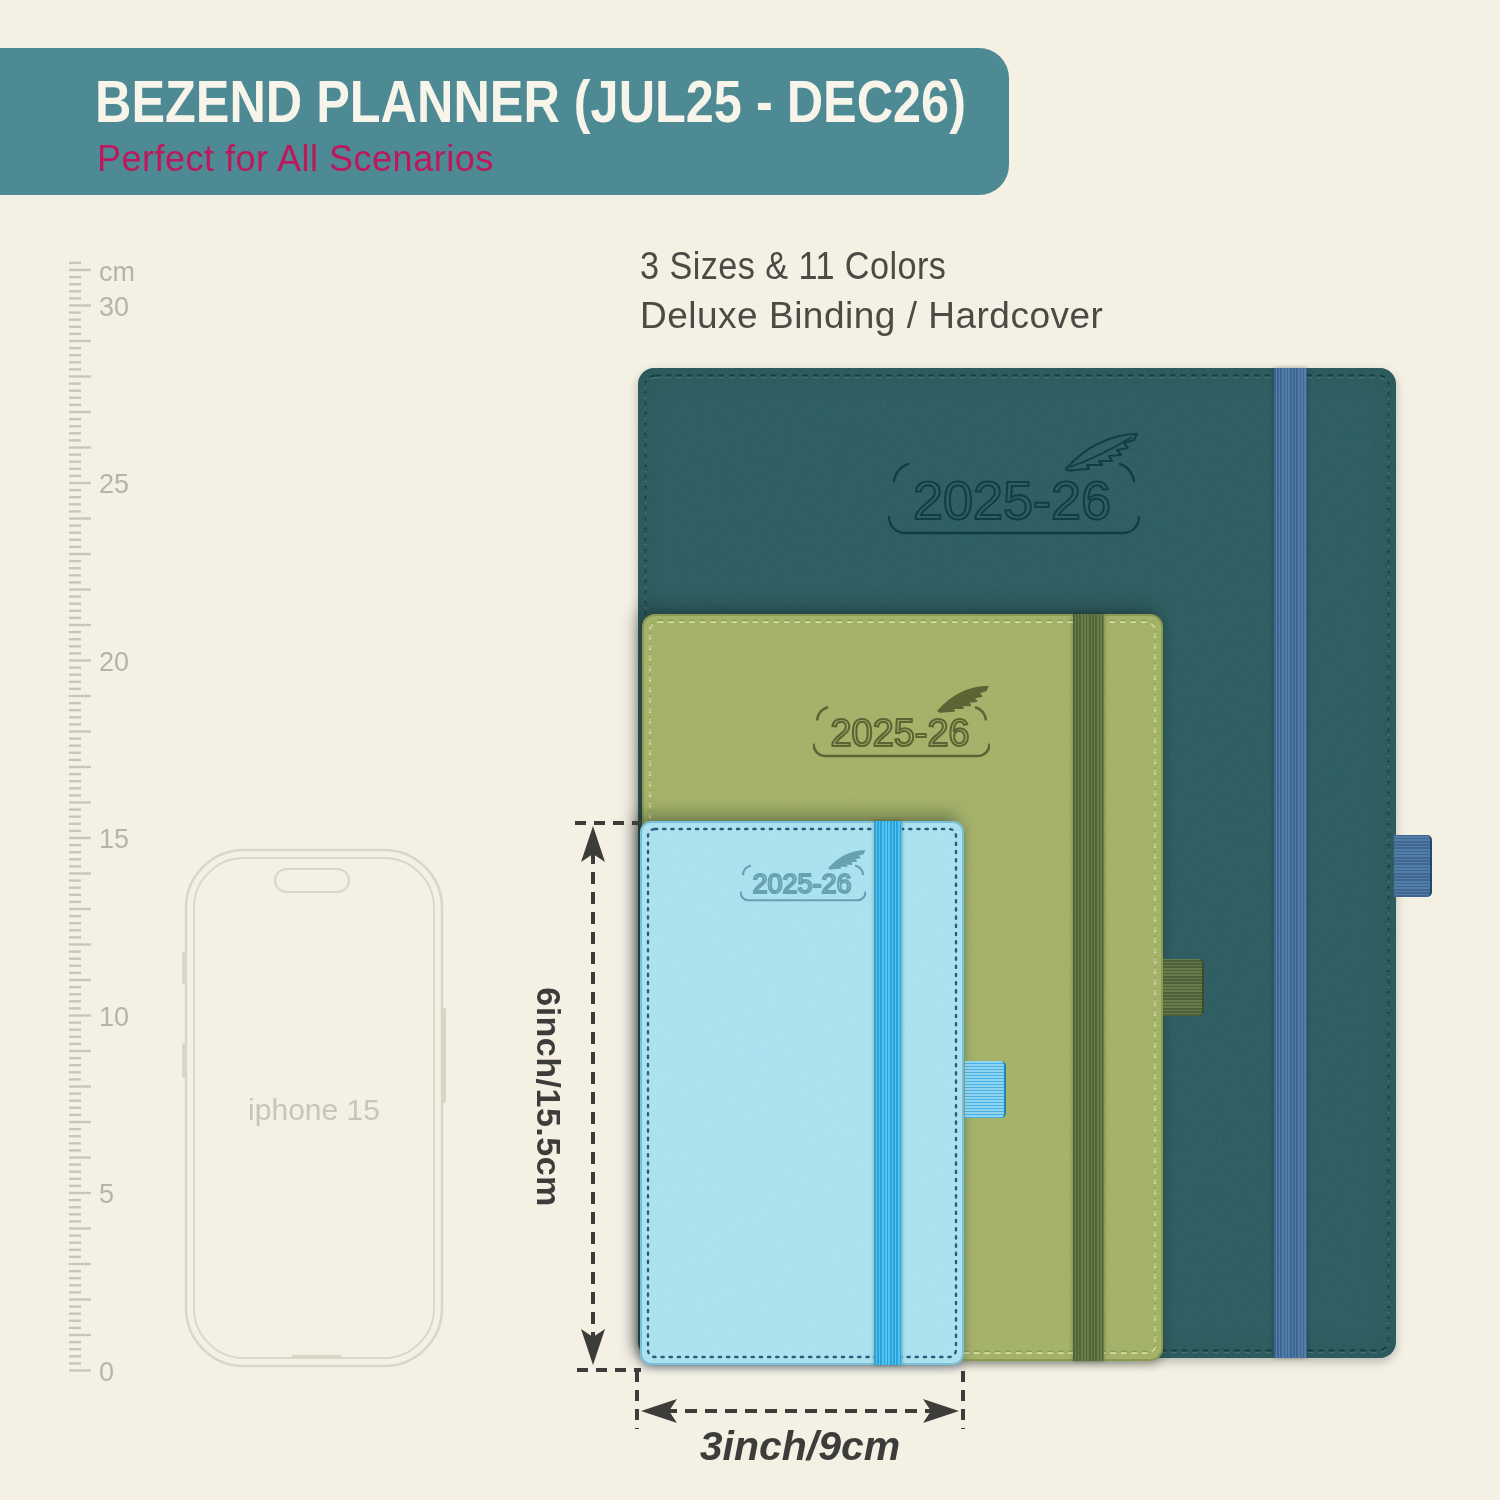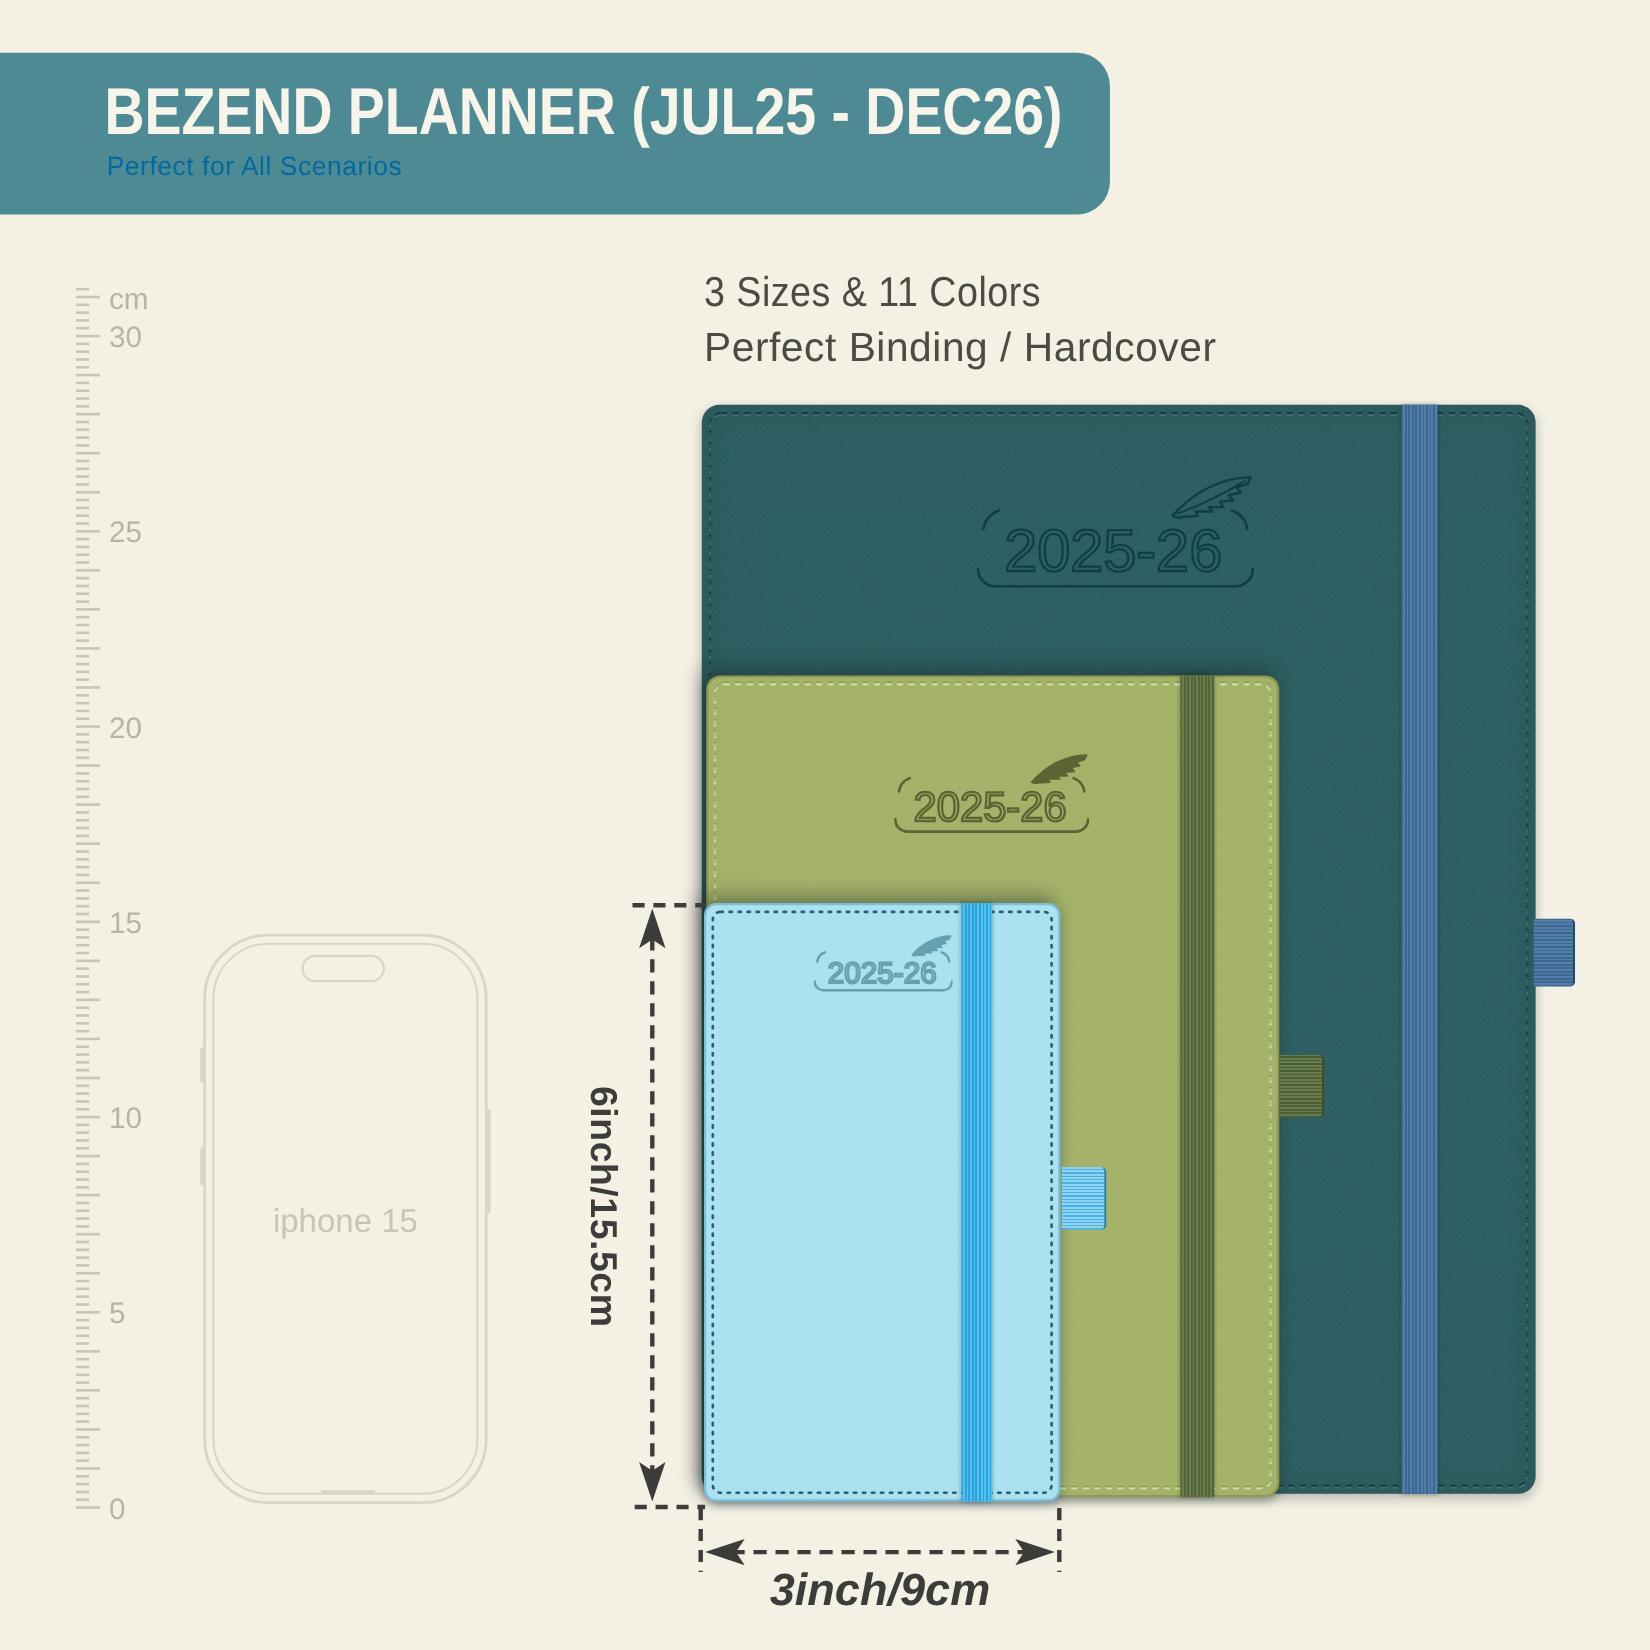--- a/index.html
+++ b/index.html
@@ -7,25 +7,25 @@
        font-family:"Liberation Sans", sans-serif;overflow:hidden;}
   .abs{position:absolute;}
 </style>
 </head>
 <body>
 
 <div class="abs" style="left:0;top:48px;width:1009px;height:147px;background:#4e8a94;border-radius:0 30px 30px 0;"></div>
 
 <div class="abs" style="left:95px;top:67px;font-size:60px;font-weight:bold;color:#f7f4ea;letter-spacing:0px;white-space:nowrap;transform-origin:left top;transform:scaleX(0.84);" id="btitle">BEZEND PLANNER (JUL25 - DEC26)</div>
 
-<div class="abs" style="left:97px;top:138px;font-size:24px;color:#0369a1;letter-spacing:0.5px;">Perfect for All Scenarios</div>
+<div class="abs" style="left:97px;top:138px;font-size:36px;color:#be185d;letter-spacing:0.5px;">Perfect for All Scenarios</div>
 
 <div class="abs" style="left:640px;top:245px;font-size:38px;color:#4b4b45;letter-spacing:0.5px;transform-origin:left top;transform:scaleX(0.90);">3 Sizes &amp; 11 Colors</div>
 
-<div class="abs" style="left:640px;top:295px;font-size:37px;color:#4b4b45;letter-spacing:0.5px;">Perfect Binding / Hardcover</div>
+<div class="abs" style="left:640px;top:295px;font-size:37px;color:#4b4b45;letter-spacing:0.5px;">Deluxe Binding / Hardcover</div>
 
 <svg id="ruler" class="abs" style="left:0;top:0;" width="160" height="1500">
   <line x1="69" y1="1370.5" x2="91" y2="1370.5" stroke="#c9c5b8" stroke-width="2.4"></line>
   <line x1="69" y1="1363.4" x2="81" y2="1363.4" stroke="#c9c5b8" stroke-width="2.4"></line>
   <line x1="69" y1="1356.3" x2="81" y2="1356.3" stroke="#c9c5b8" stroke-width="2.4"></line>
   <line x1="69" y1="1349.2" x2="81" y2="1349.2" stroke="#c9c5b8" stroke-width="2.4"></line>
   <line x1="69" y1="1342.1" x2="81" y2="1342.1" stroke="#c9c5b8" stroke-width="2.4"></line>
   <line x1="69" y1="1335.0" x2="91" y2="1335.0" stroke="#c9c5b8" stroke-width="2.4"></line>
   <line x1="69" y1="1327.9" x2="81" y2="1327.9" stroke="#c9c5b8" stroke-width="2.4"></line>
   <line x1="69" y1="1320.8" x2="81" y2="1320.8" stroke="#c9c5b8" stroke-width="2.4"></line>

